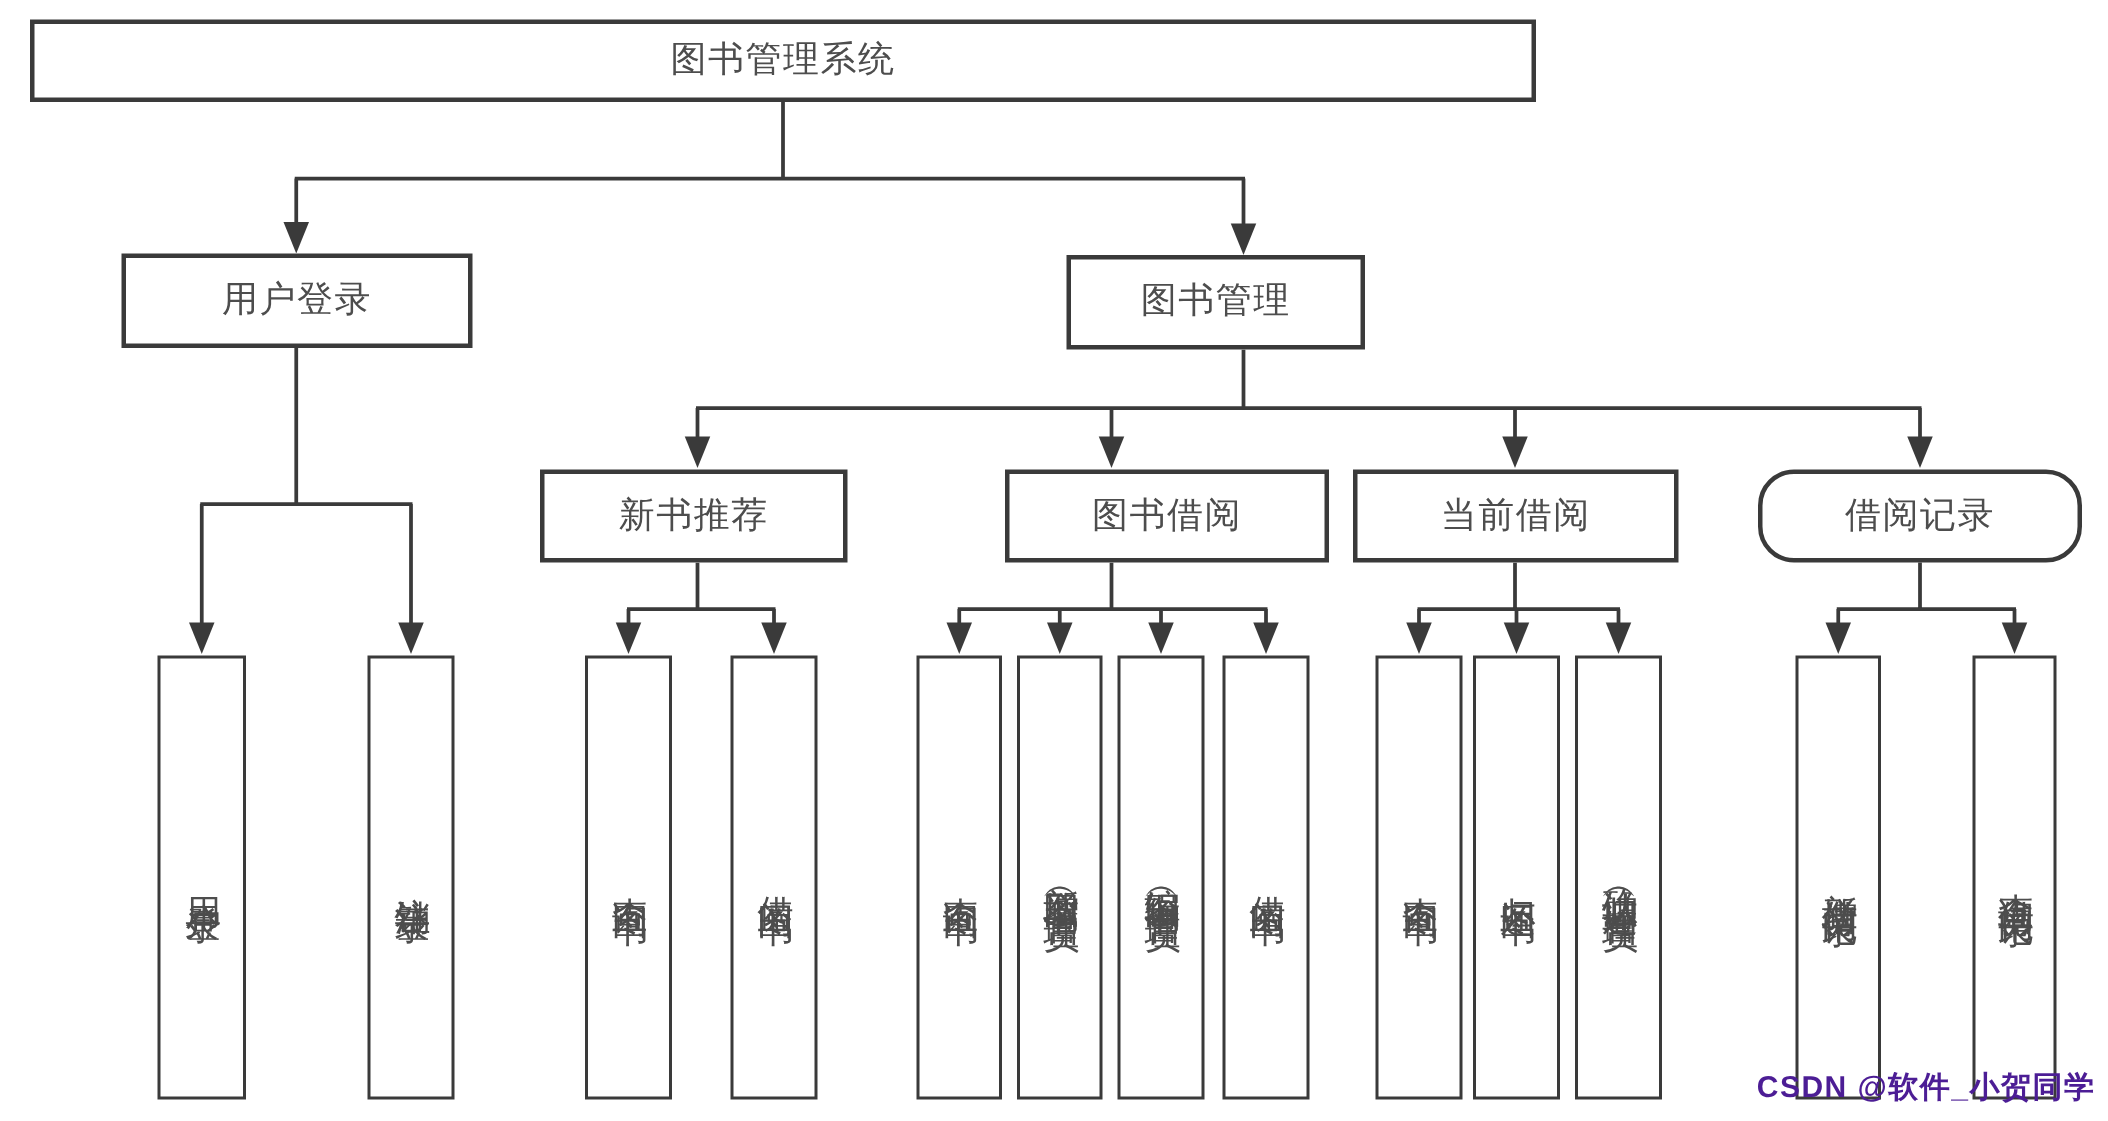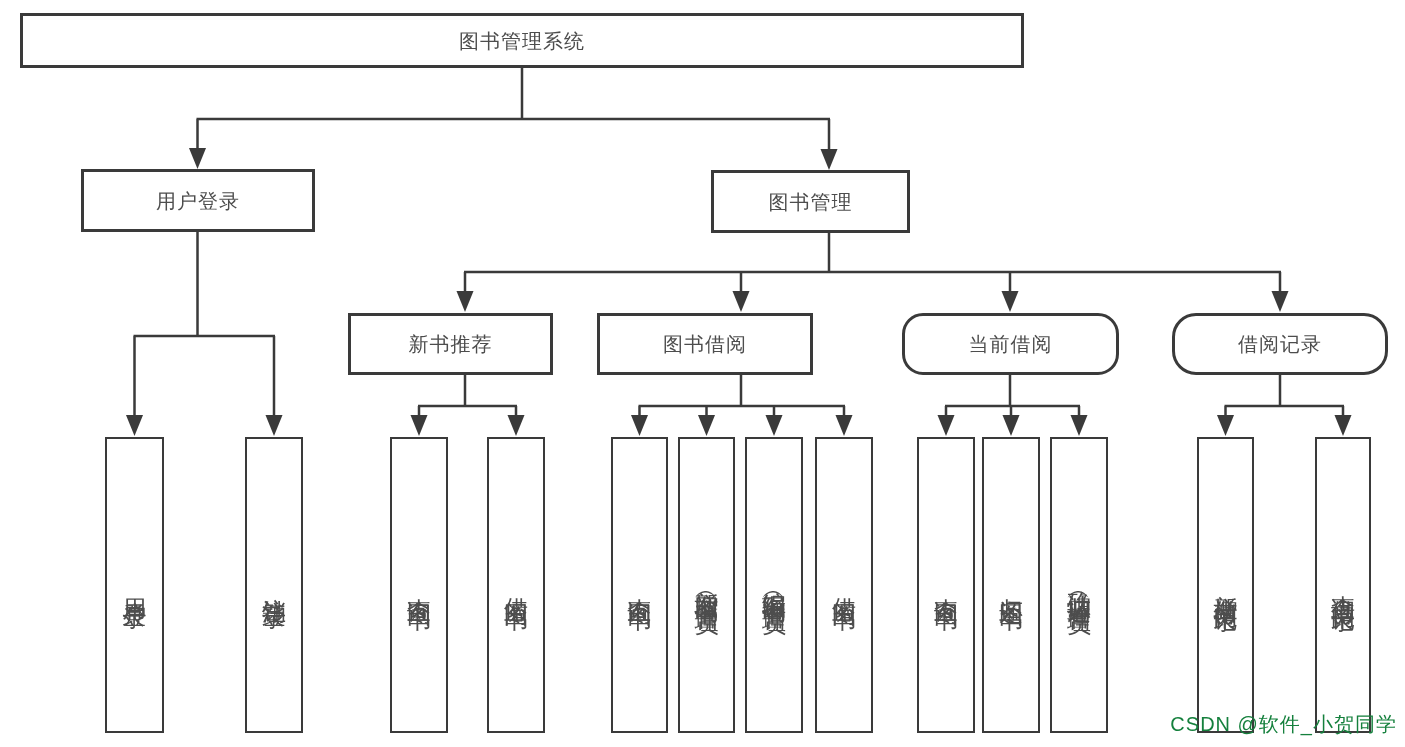--- a/index.html
+++ b/index.html
@@ -15,45 +15,46 @@
   }
   .node{
     position:absolute;
     background:#ffffff;
     border:3px solid #3a3a3a;
     box-sizing:border-box;
     display:flex;align-items:center;justify-content:center;
     z-index:2;
   }
   .node .lbl{
-    font-size:20px;
+    font-size:24px;
     color:#4d4d4d;
     letter-spacing:1px;
     white-space:nowrap;
     line-height:1.2;
   }
   .leaf{
     border-width:2.5px;
   }
   .leaf .lbl{
     writing-mode:vertical-rl;
     text-orientation:mixed;
     font-size:24px;
     letter-spacing:3px;
     line-height:1;
     white-space:nowrap;
   }
   .watermark{
     position:absolute;
     right:8px;top:711px;
     font-size:20px;
-    color:#15803d;
+    color:#4c1d95;
     letter-spacing:1px;
     white-space:nowrap;
     z-index:3;
+    font-weight:bold;
   }
 </style>
 </head>
 <body>
 
 <div class="canvas">
 
   <svg class="connector-layer" width="1405" height="747" viewBox="0 0 1405 747">
     <g stroke="#3a3a3a" stroke-width="2.5" fill="none">
       <path d="M522 68 V119 M196.5 119 H830 M197.5 119 V149 M829 119 V150"></path>
@@ -91,27 +92,27 @@
     <span class="lbl">图书管理系统</span>
   </div>
 
   <div class="node" style="left:81px;top:169px;width:234px;height:63px;">
     <span class="lbl">用户登录</span>
   </div>
   <div class="node" style="left:711px;top:170px;width:199px;height:63px;">
     <span class="lbl">图书管理</span>
   </div>
 
-  <div class="node" style="left:348px;top:313px;width:205px;height:62px;">
+  <div class="node" style="left:360px;top:313px;width:205px;height:62px;">
     <span class="lbl">新书推荐</span>
   </div>
-  <div class="node" style="left:597px;top:313px;width:216px;height:62px;">
+  <div class="node" style="left:670px;top:313px;width:216px;height:62px;">
     <span class="lbl">图书借阅</span>
   </div>
-  <div class="node" style="left:902px;top:313px;width:217px;height:62px;border-radius:21px;">
+  <div class="node" style="left:902px;top:313px;width:217px;height:62px;">
     <span class="lbl">当前借阅</span>
   </div>
   <div class="node" style="left:1172px;top:313px;width:216px;height:62px;border-radius:24px;">
     <span class="lbl">借阅记录</span>
   </div>
 
   <div class="node leaf" style="left:105px;top:437px;width:59px;height:296px;">
     <span class="lbl">用户登录</span>
   </div>
   <div class="node leaf" style="left:245px;top:437px;width:58px;height:296px;">

